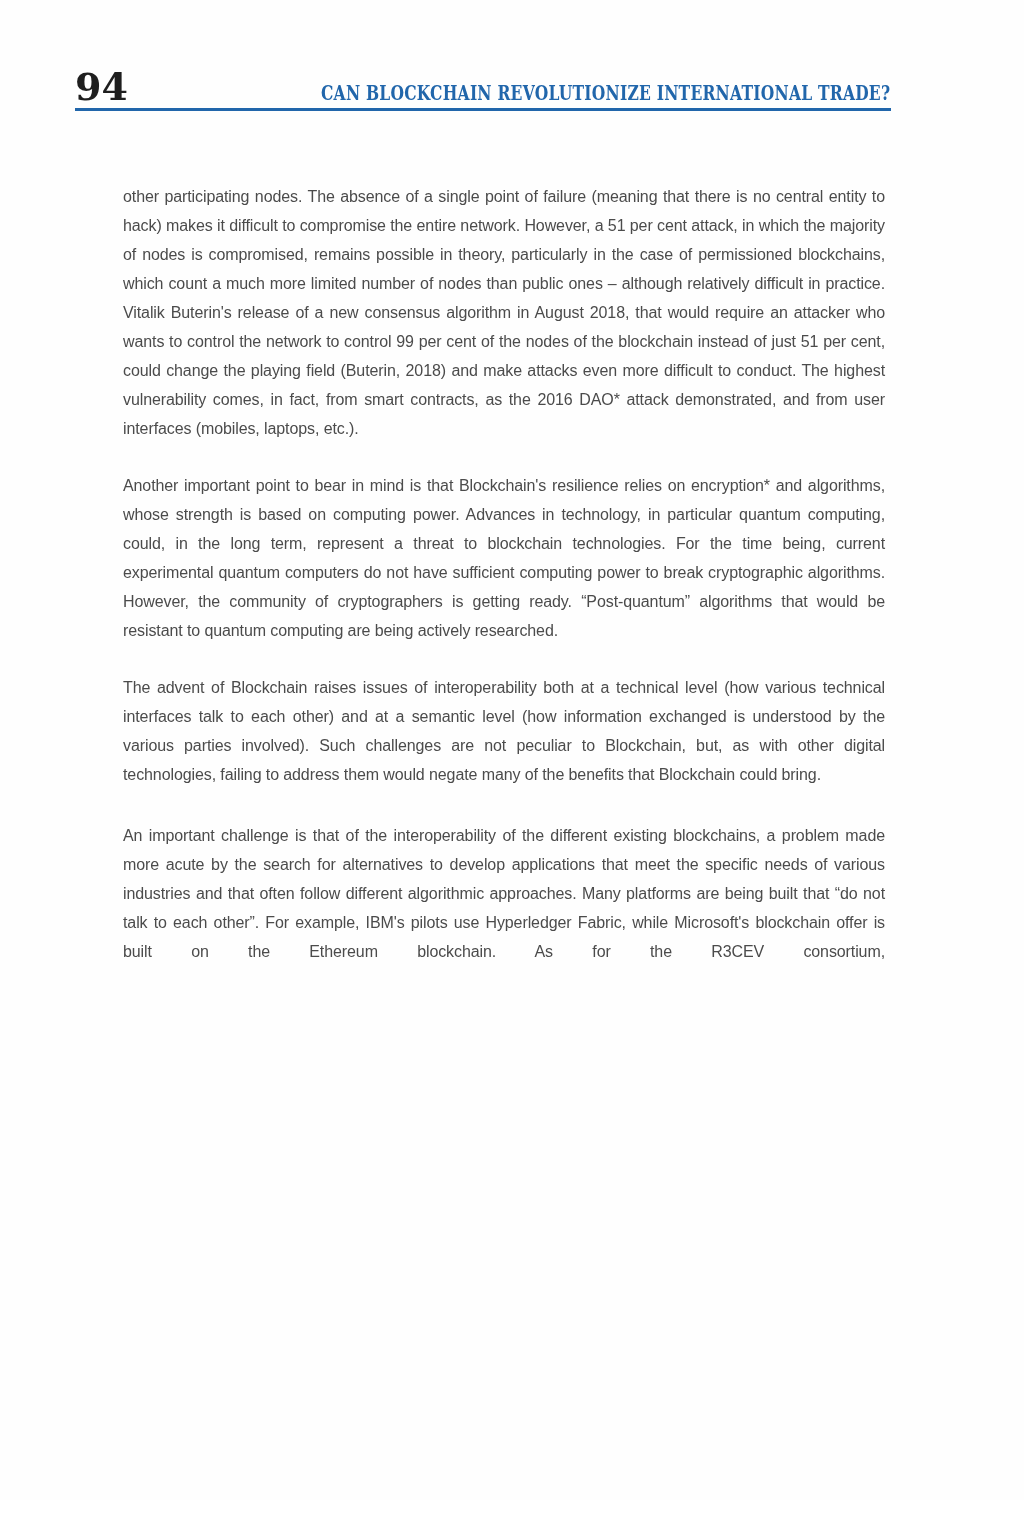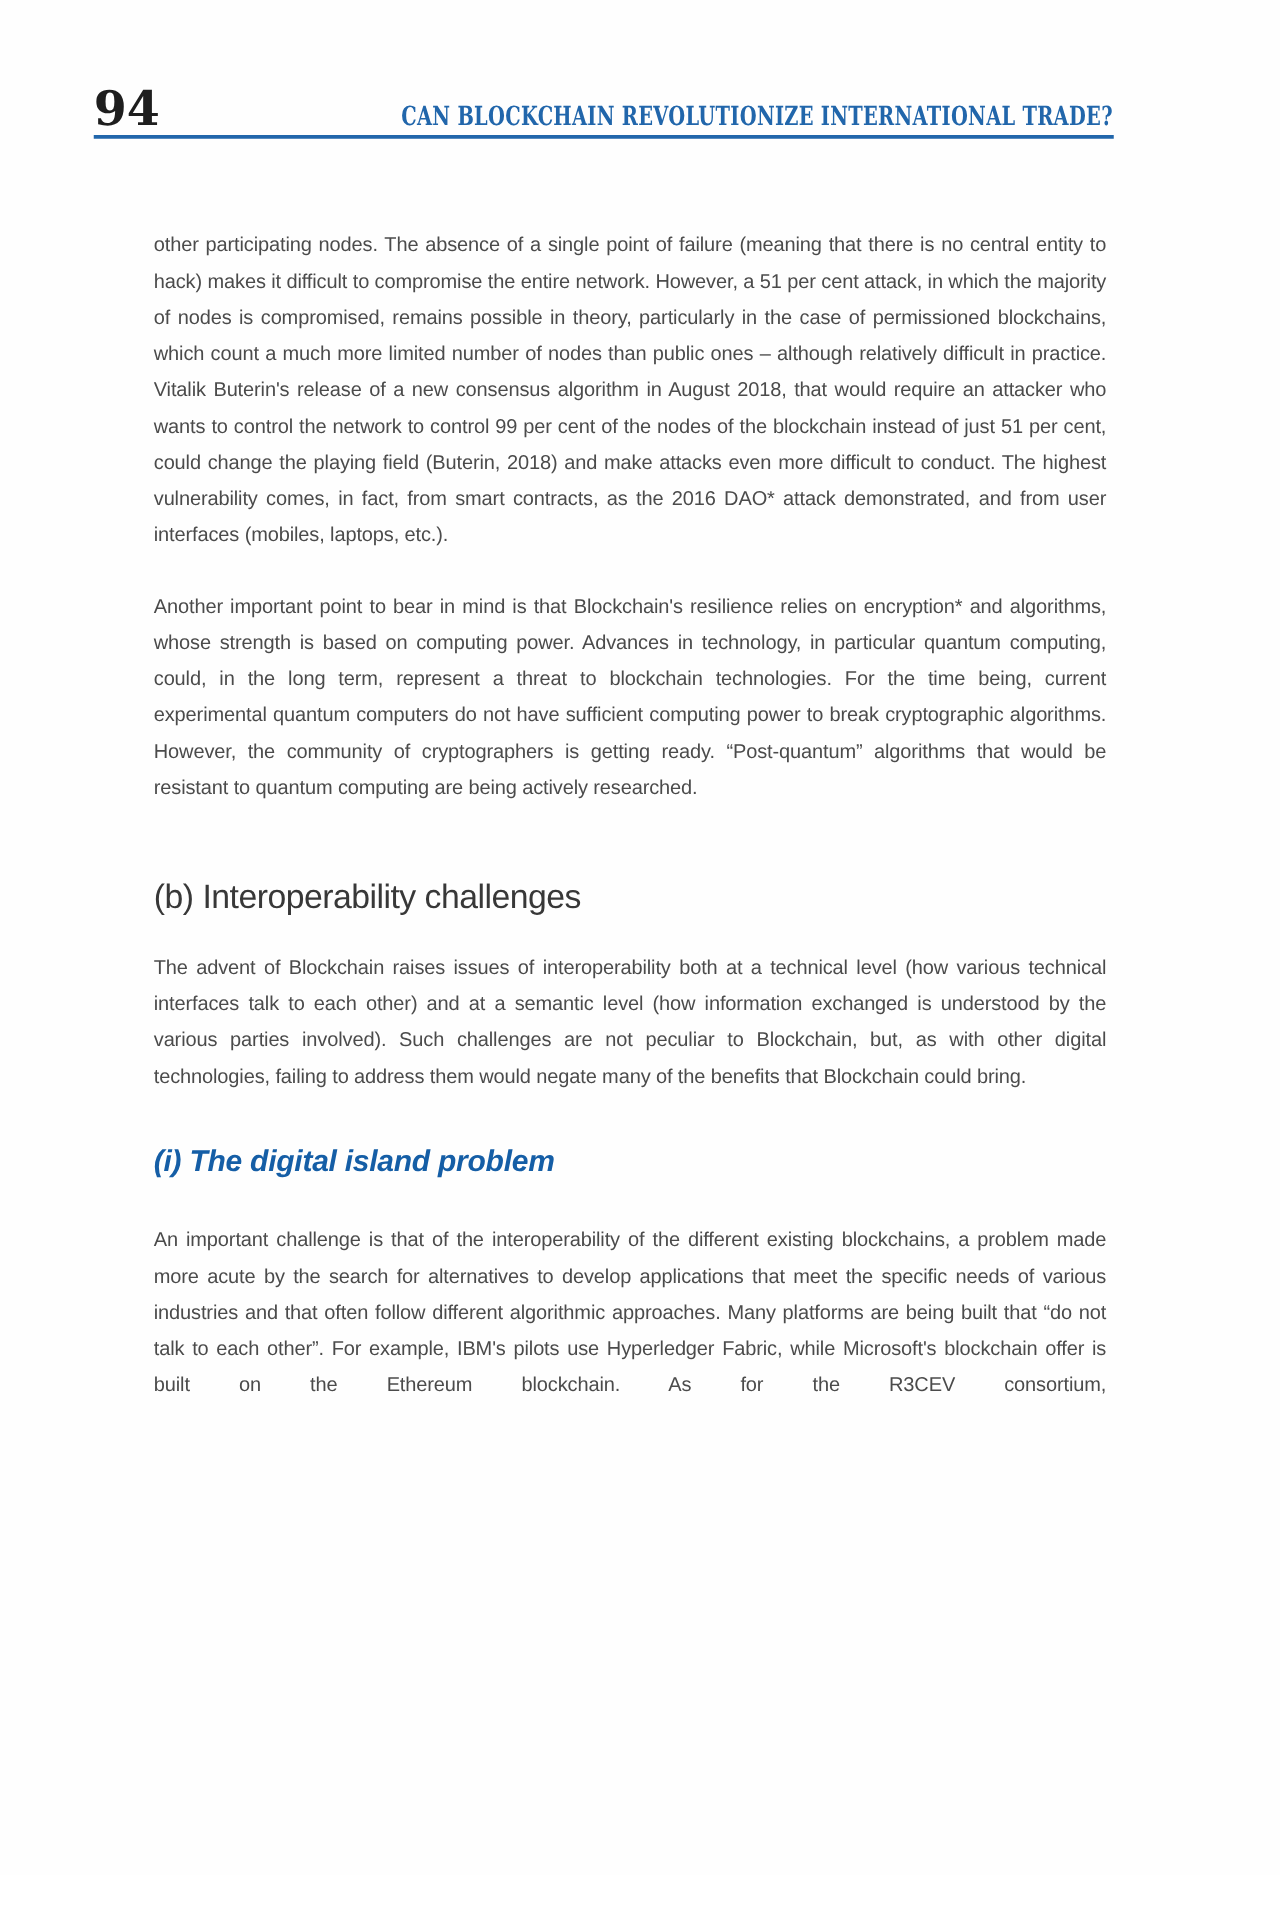--- a/index.html
+++ b/index.html
@@ -103,22 +103,20 @@
 
   <div class="header-rule"></div>
 
   <div class="content">
 
     <p class="body-par">other participating nodes. The absence of a single point of failure (meaning that there is no central entity to hack) makes it difficult to compromise the entire network. However, a 51 per cent attack, in which the majority of nodes is compromised, remains possible in theory, particularly in the case of permissioned blockchains, which count a much more limited number of nodes than public ones – although relatively difficult in practice. Vitalik Buterin's release of a new consensus algorithm in August 2018, that would require an attacker who wants to control the network to control 99 per cent of the nodes of the blockchain instead of just 51 per cent, could change the playing field (Buterin, 2018) and make attacks even more difficult to conduct. The highest vulnerability comes, in fact, from smart contracts, as the 2016 DAO* attack demonstrated, and from user interfaces (mobiles, laptops, etc.).</p>
 
     <p class="body-par">Another important point to bear in mind is that Blockchain's resilience relies on encryption* and algorithms, whose strength is based on computing power. Advances in technology, in particular quantum computing, could, in the long term, represent a threat to blockchain technologies. For the time being, current experimental quantum computers do not have sufficient computing power to break cryptographic algorithms. However, the community of cryptographers is getting ready. “Post-quantum” algorithms that would be resistant to quantum computing are being actively researched.</p>
 
 
-    <h2 class="section-heading">(b) Interoperability challenges</h2>
 
     <p class="body-par no-gap">The advent of Blockchain raises issues of interoperability both at a technical level (how various technical interfaces talk to each other) and at a semantic level (how information exchanged is understood by the various parties involved). Such challenges are not peculiar to Blockchain, but, as with other digital technologies, failing to address them would negate many of the benefits that Blockchain could bring.</p>
 
-    <h3 class="subsection-heading">(i) The digital island problem</h3>
 
     <p class="body-par no-gap justify-last">An important challenge is that of the interoperability of the different existing blockchains, a problem made more acute by the search for alternatives to develop applications that meet the specific needs of various industries and that often follow different algorithmic approaches. Many platforms are being built that “do not talk to each other”. For example, IBM's pilots use Hyperledger Fabric, while Microsoft's blockchain offer is built on the Ethereum blockchain. As for the R3CEV consortium,</p>
 
   </div>
 </div>
 
 </body></html>

